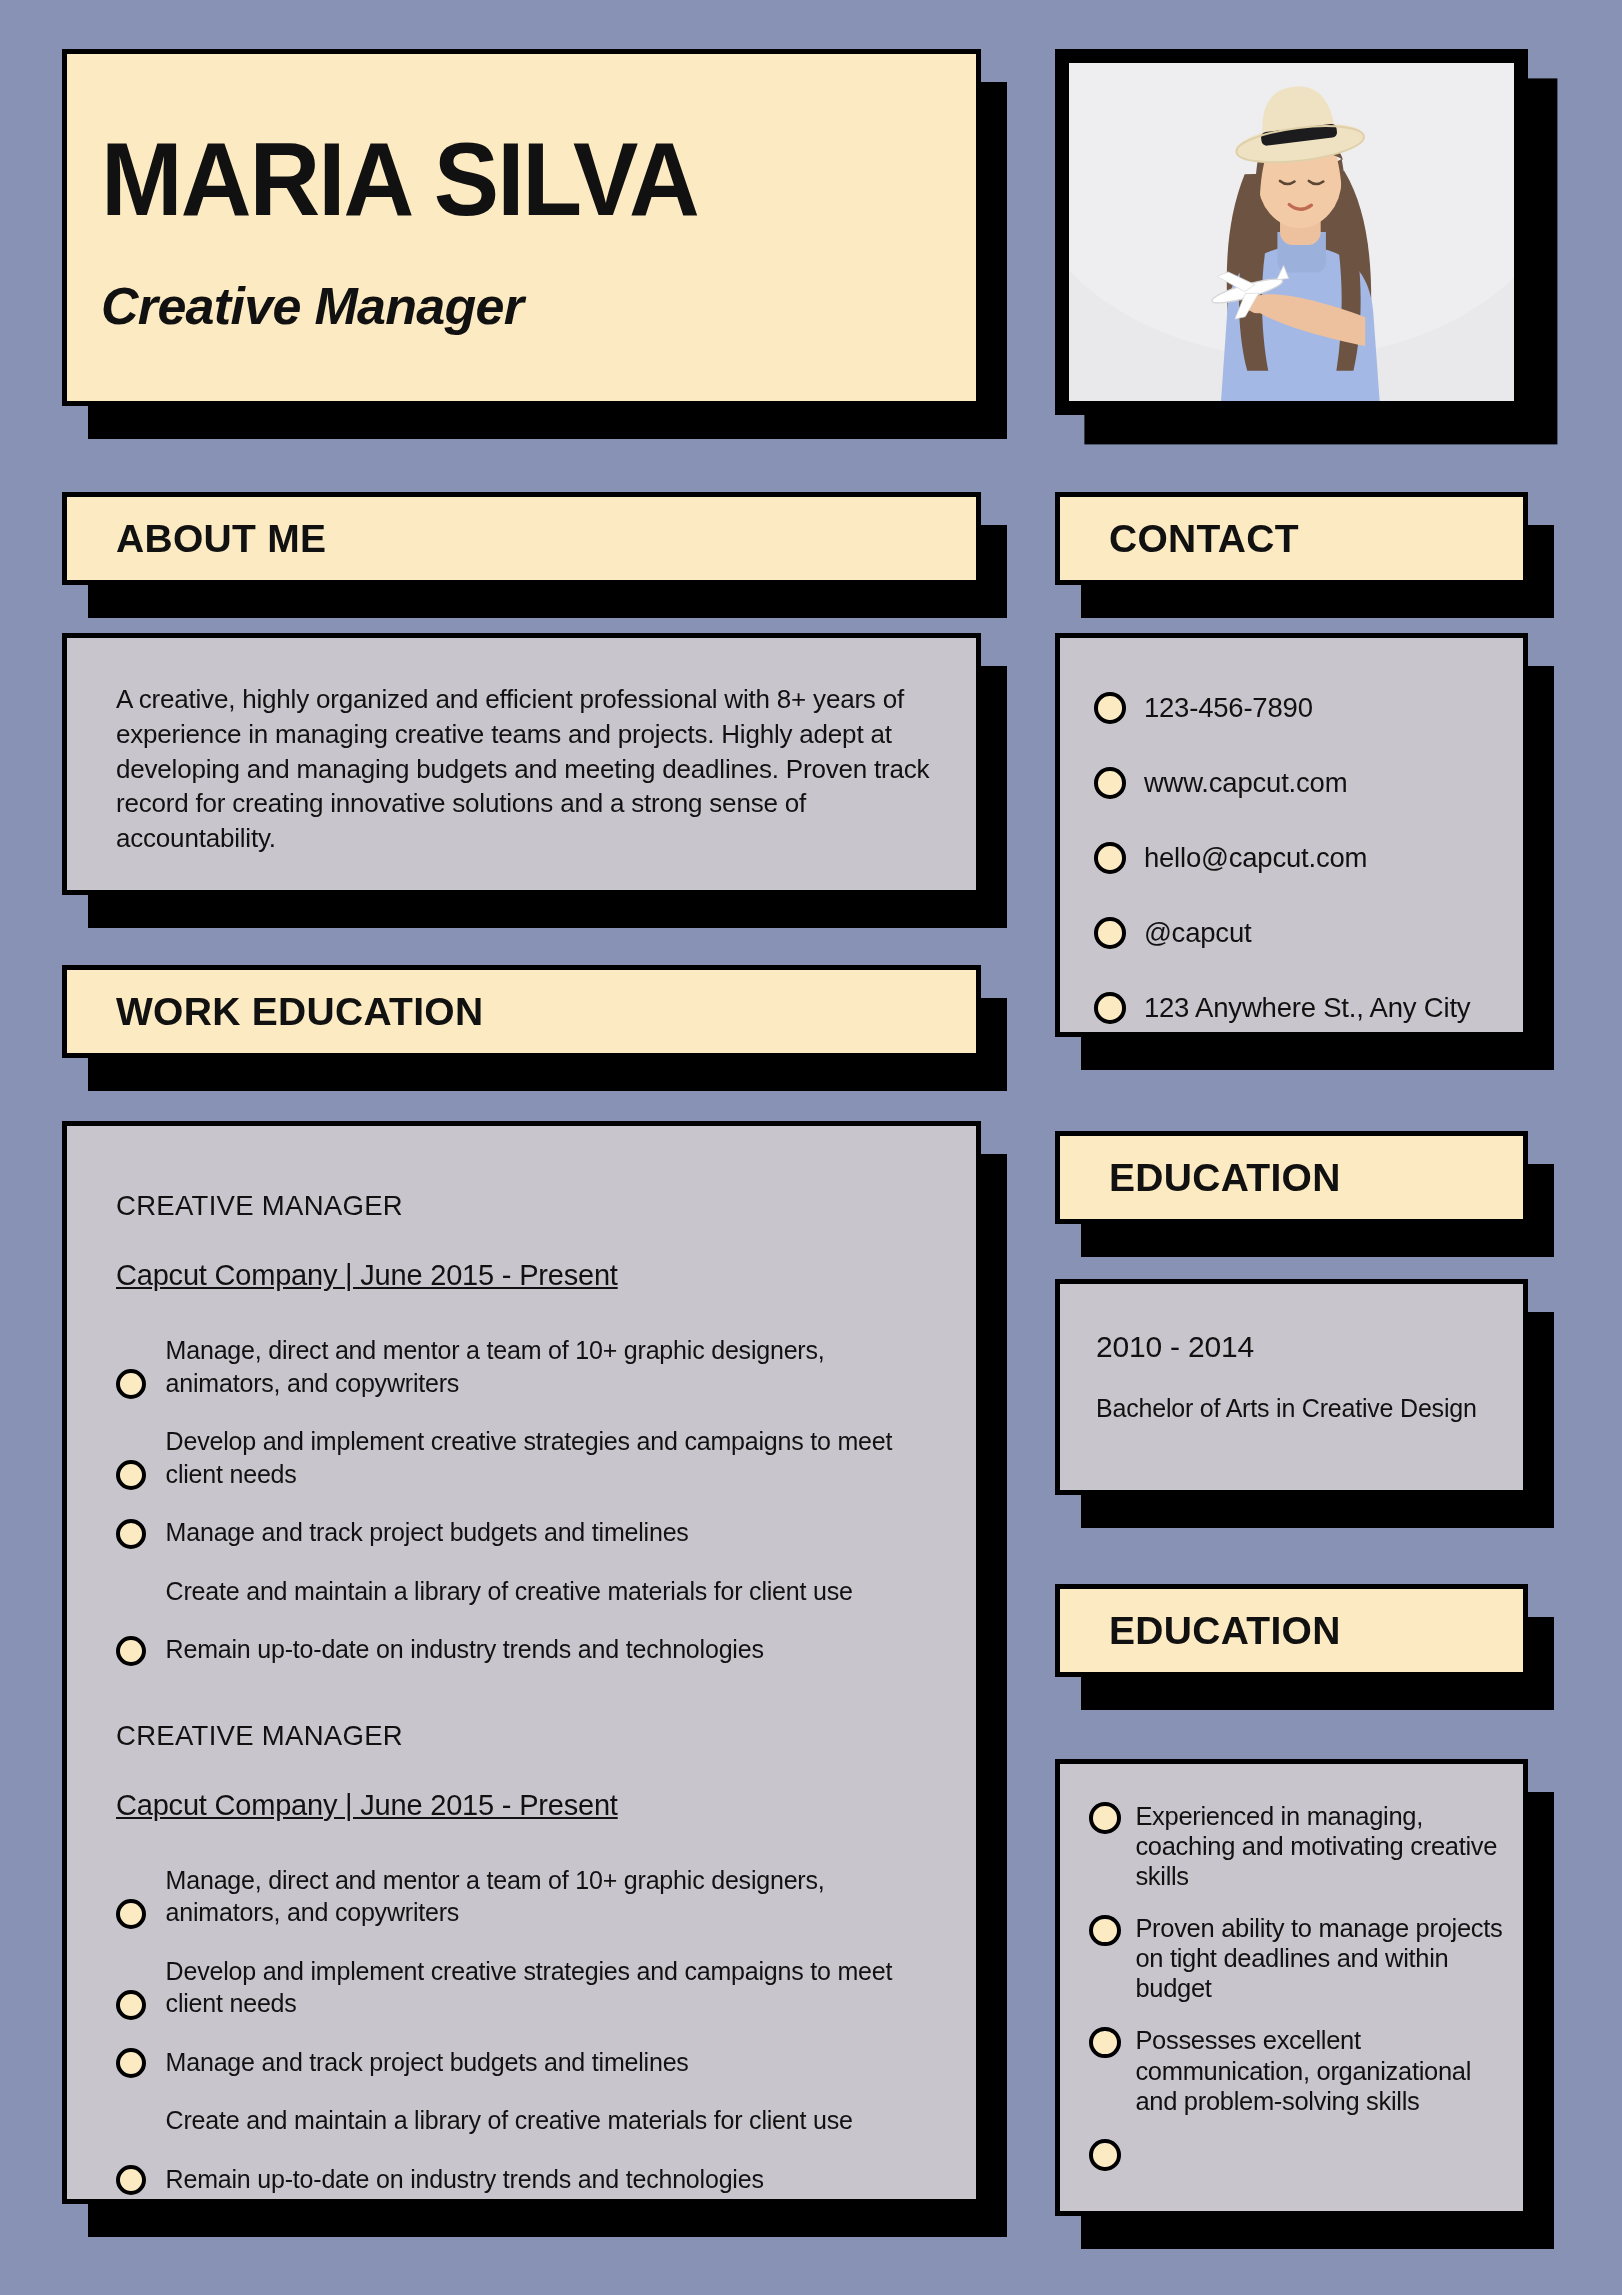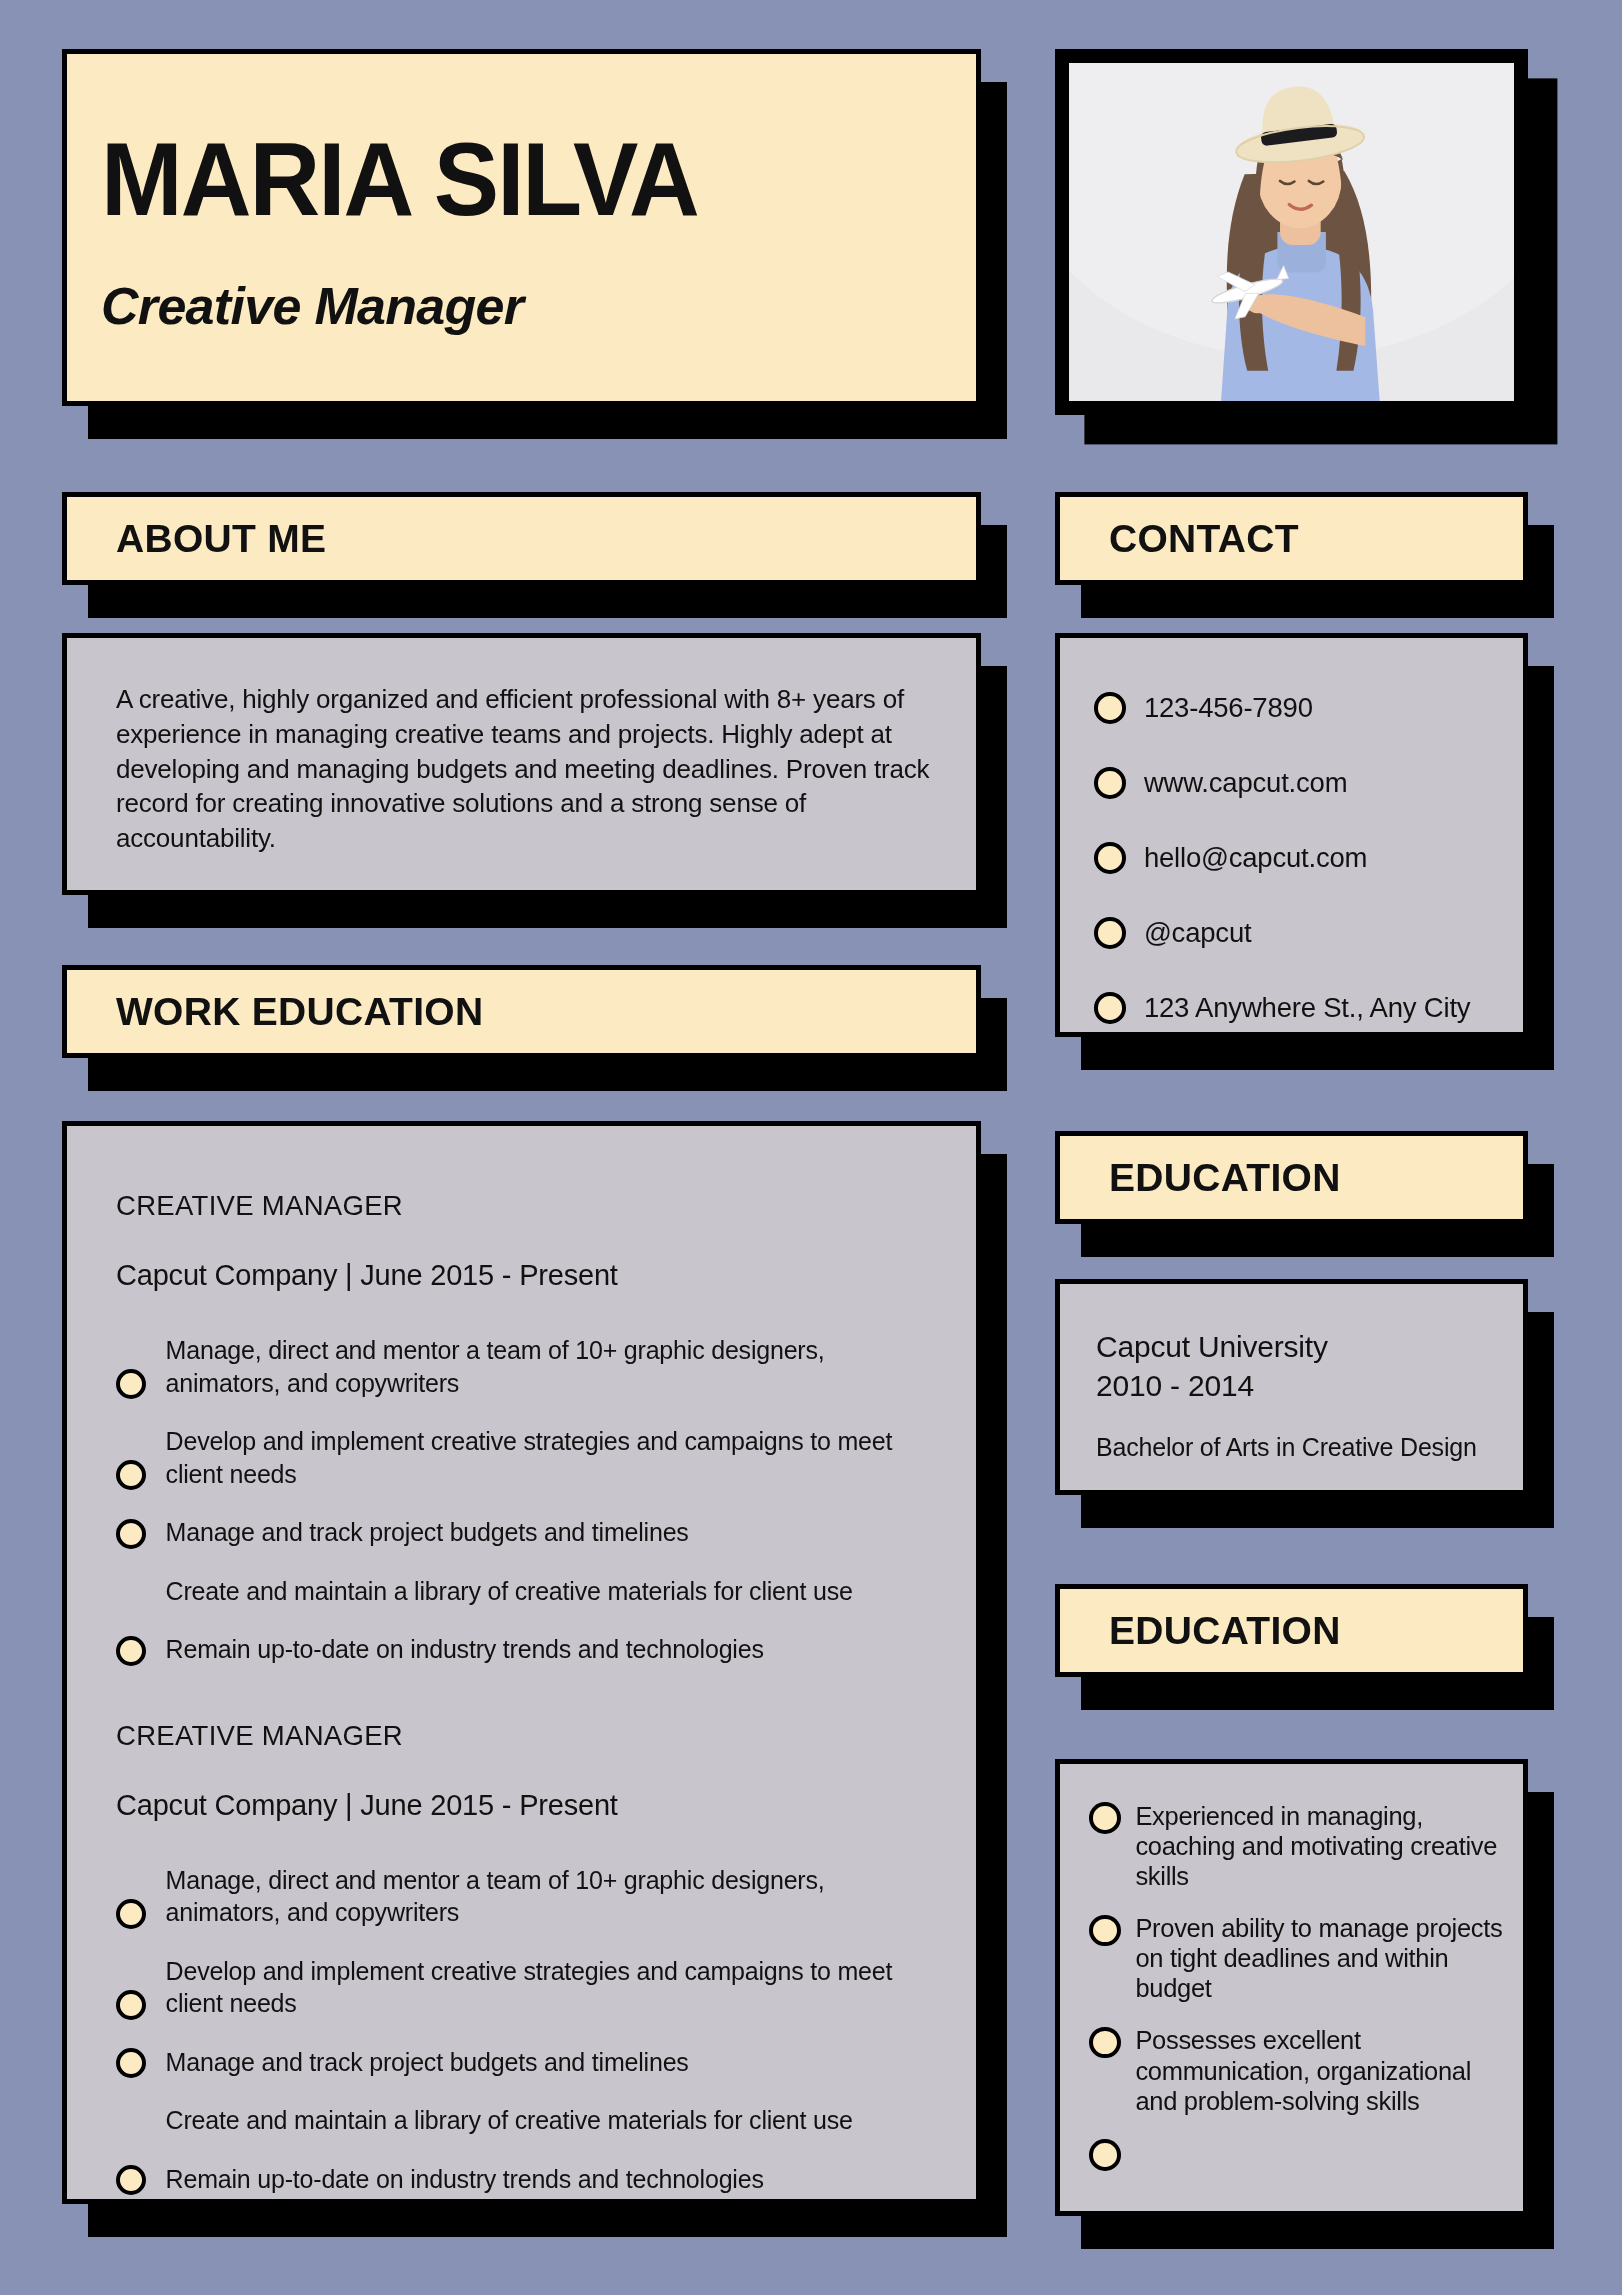--- a/index.html
+++ b/index.html
@@ -38,21 +38,21 @@
   .bar-edu{left:1055px;top:1131px;width:473px;}
   .bar-skills{left:1055px;top:1584px;width:473px;}
 
   
   .panel-about{left:62px;top:633px;width:919px;height:262px;padding:44px 36px 0 49px;}
   .about-text{font-size:26px;line-height:1.34;letter-spacing:-0.2px;}
 
   
   .panel-work{left:62px;top:1121px;width:919px;height:1083px;padding:64px 36px 0 49px;}
   .job-title{font-size:27.5px;letter-spacing:0.3px;}
-  .job-meta{font-size:29px;margin-top:37px;letter-spacing:-0.2px;}
+  .job-meta{font-size:29px;margin-top:37px;letter-spacing:-0.2px;text-decoration:underline;}
   .bullets{margin-top:42px;display:flex;flex-direction:column;gap:26px;}
   .bullet{display:flex;gap:19.6px;align-items:flex-end;}
   .bullet .dot{width:22px;height:22px;border:4.6px solid #000;border-radius:50%;background:#FCEBC2;flex-shrink:0;margin-top:2px;}
   .bullet.no-dot .dot{visibility:hidden;}
   .bullet .btext{font-size:25px;line-height:1.3;letter-spacing:-0.2px;max-width:772px;}
   .job+.job{margin-top:54px;}
 
   
   .panel-contact{left:1055px;top:633px;width:473px;height:404px;padding:54px 19.6px 0 34px;}
   .contact-row{display:flex;align-items:center;gap:18.3px;}
@@ -222,21 +222,20 @@
       <span class="ctext">123 Anywhere St., Any City</span>
     </div>
   </div>
 
   <div class="blk cream bar bar-edu">
     <span class="bar-label">EDUCATION</span>
   </div>
 
   <div class="blk panel panel-edu">
     <div class="edu-school">
-      <div>Capcut University</div>
       <div>2010 - 2014</div>
     </div>
     <div class="edu-degree">Bachelor of Arts in Creative Design</div>
   </div>
 
   <div class="blk cream bar bar-skills">
     <span class="bar-label">EDUCATION</span>
   </div>
 
   <div class="blk panel panel-skills">

